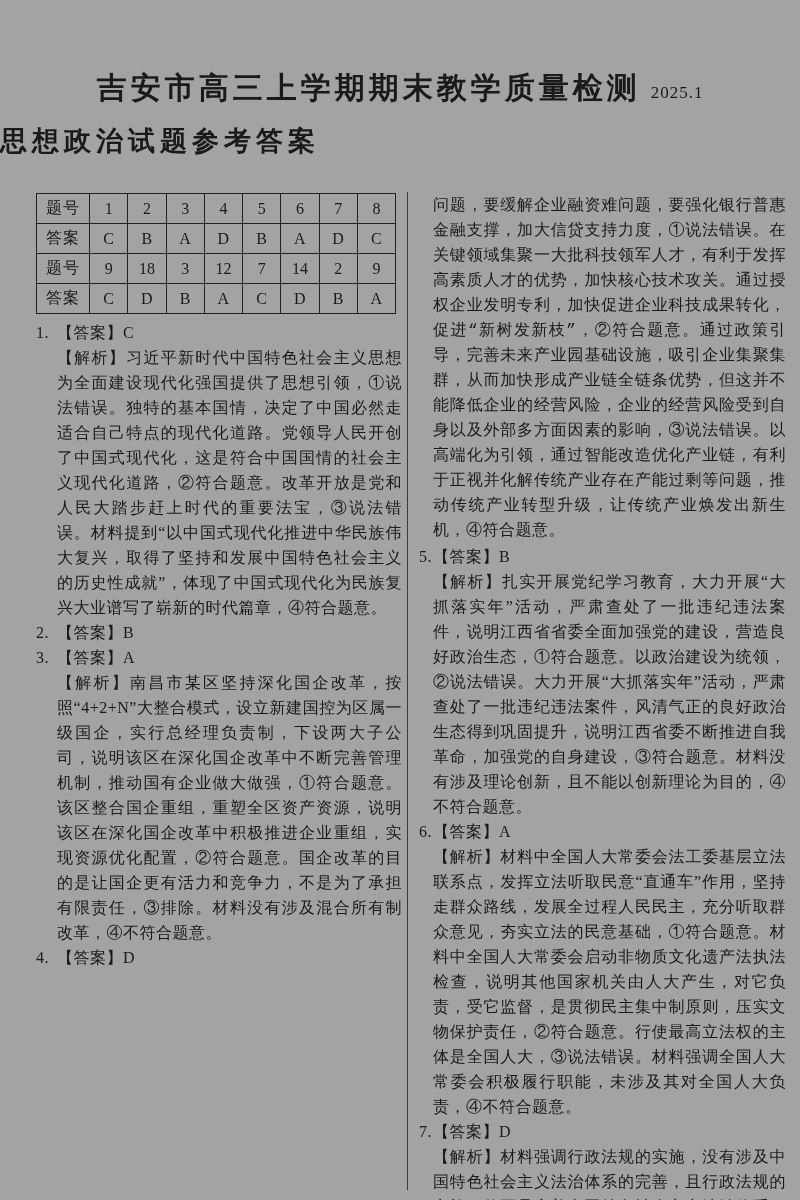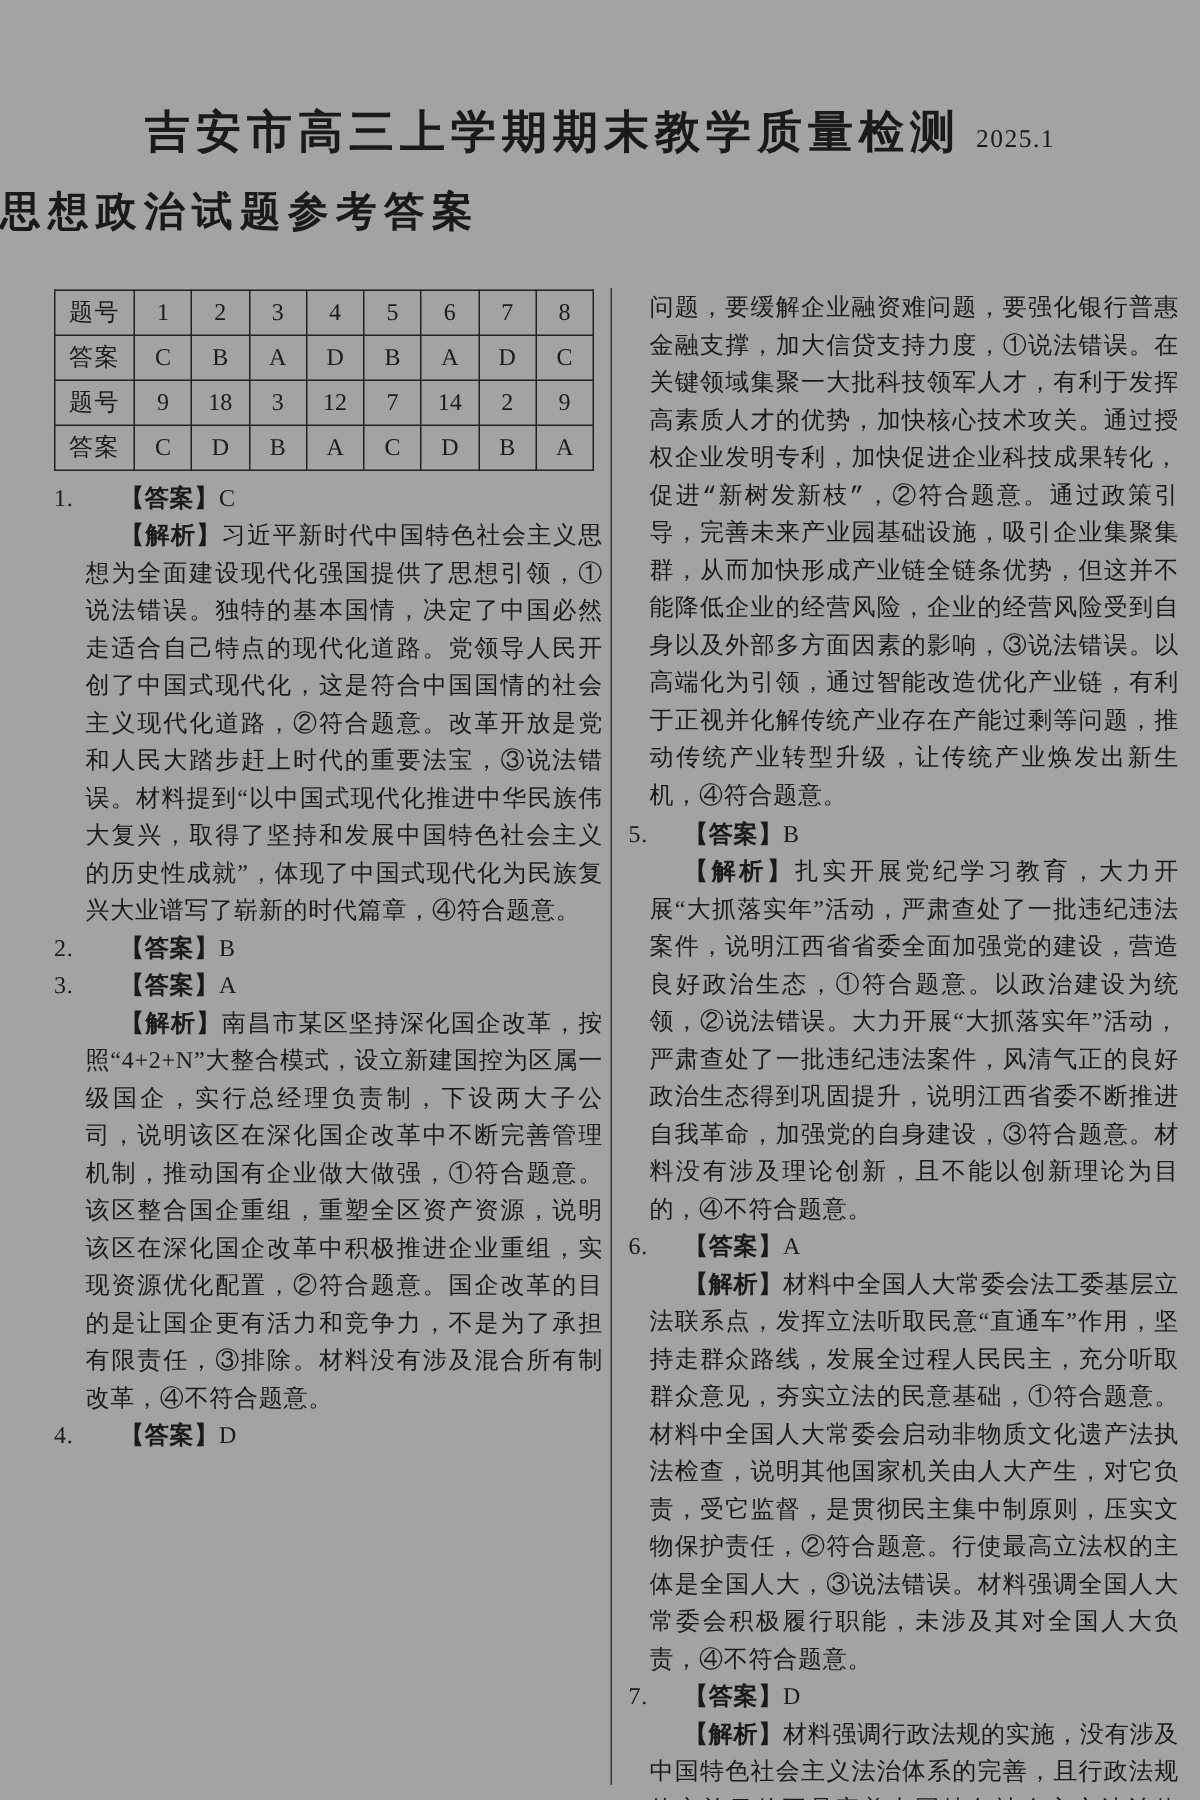--- a/index.html
+++ b/index.html
@@ -31,21 +31,21 @@
   .col-right { left:419px; top:194px; width:367px; }
   .divider { position:absolute; left:407px; top:192px; width:1px; height:998px; background:#3a3a3a; }
 
   .qa { position:relative; }
   .col-left  .qa { padding-left:21px; }
   .col-right .qa { padding-left:14px; }
   .qa .num { position:absolute; left:0; top:0; }
   .ans-line { margin:0; }
   .analysis { margin:0; text-align:justify; text-align-last:left; }
   .cont { margin:0; padding-left:14px; text-align:justify; text-align-last:left;font-family:Liberation Mono, monospace; }
-  .lbl { font-weight:bold;margin-left:23px; }
+  .lbl { font-weight:normal; }
 </style>
 </head>
 <body>
 
 <div class="page">
 
   <div class="title-line">
     <span class="title">吉安市高三上学期期末教学质量检测</span><span class="date">2025.1</span>
   </div>
   <div class="subtitle">思想政治试题参考答案</div>

